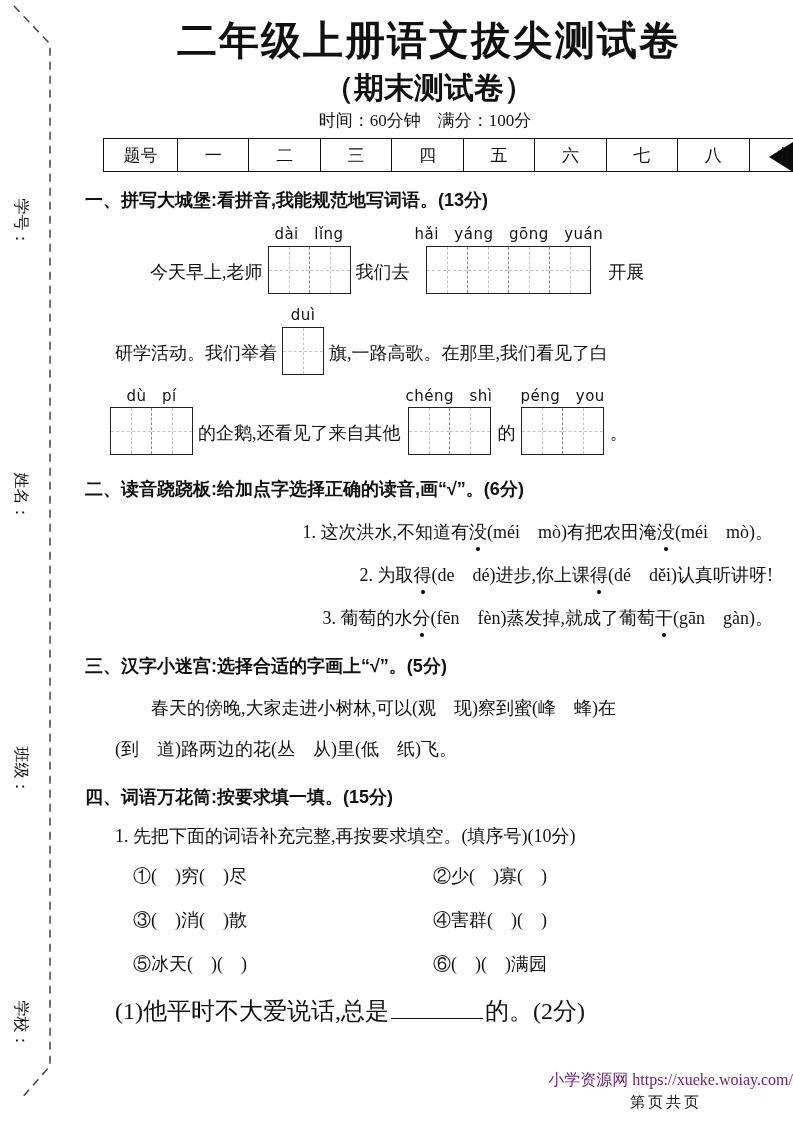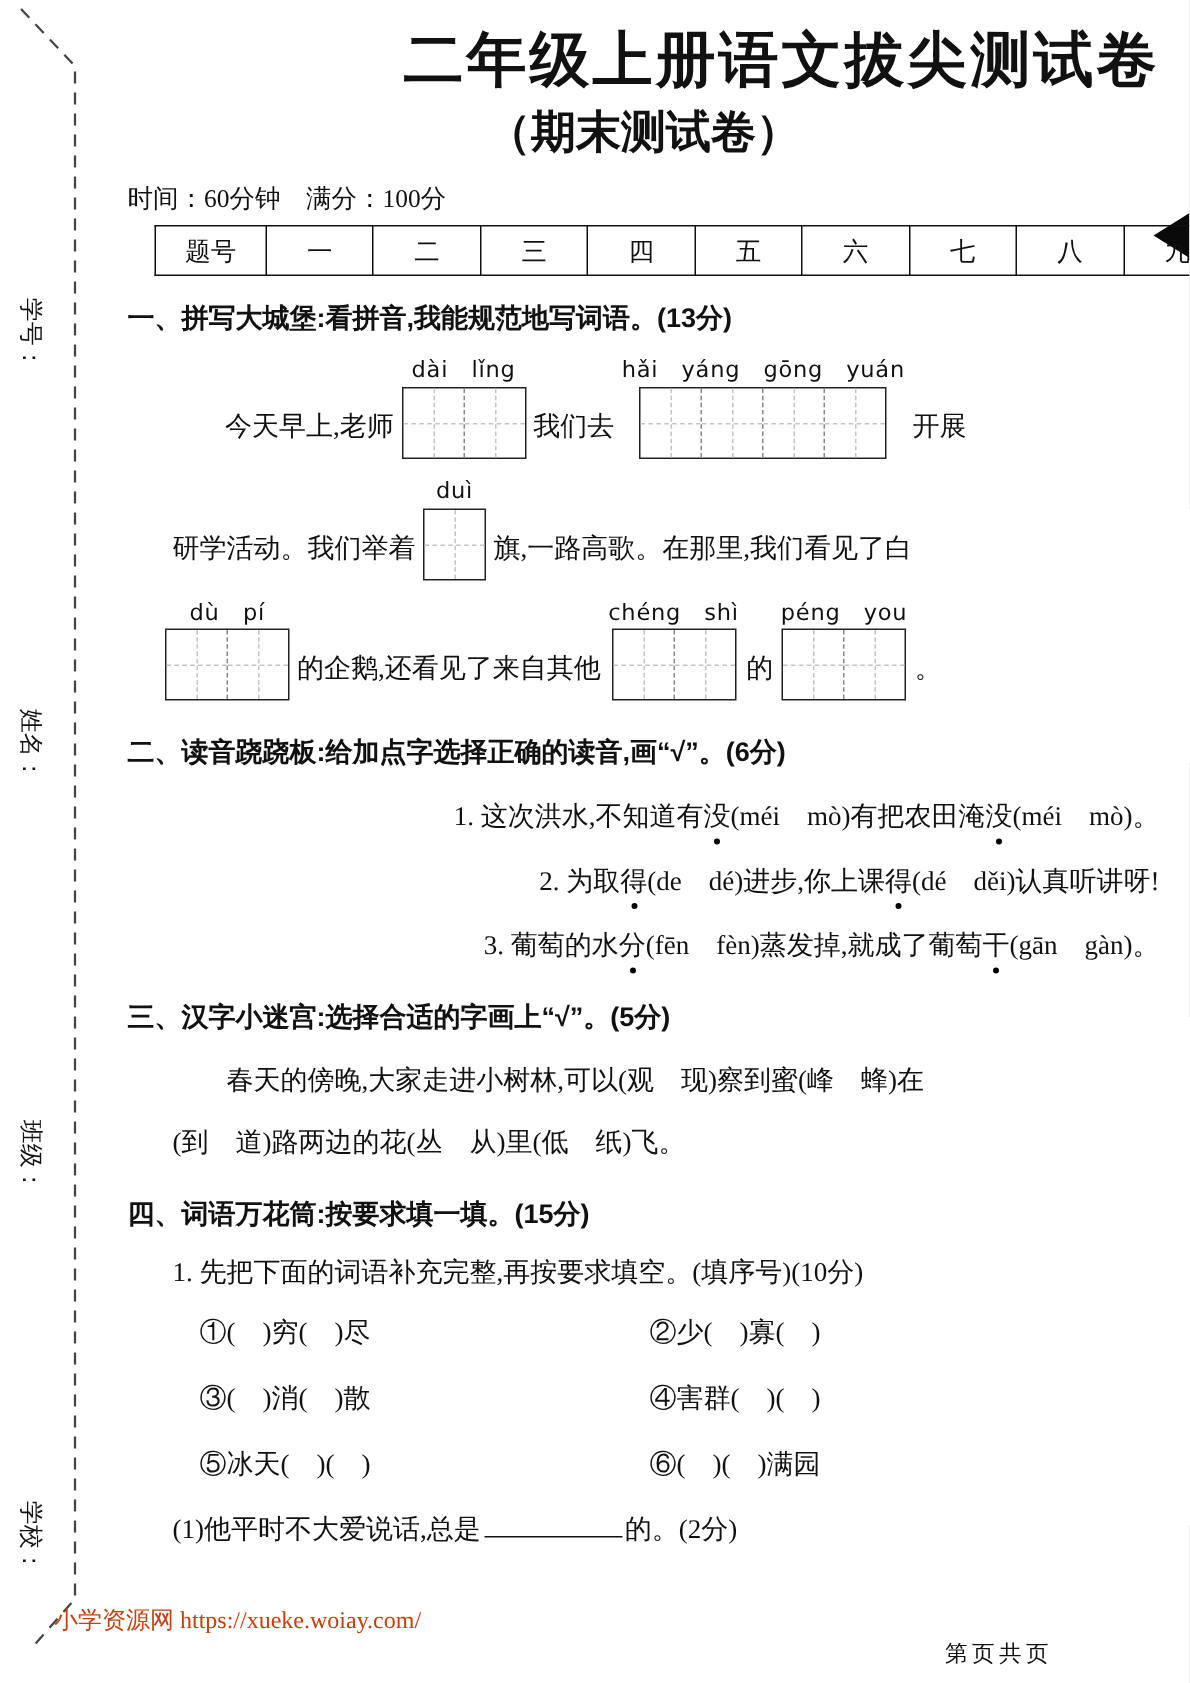--- a/index.html
+++ b/index.html
@@ -18,27 +18,27 @@
   }
   .corner-triangle {
     position:absolute; right:0; top:142px; width:0; height:0;
     border-top:15px solid transparent; border-bottom:15px solid transparent;
     border-right:24px solid #0a0a0a;
   }
   .content { position:absolute; left:70px; top:0; width:723px; padding:0 20px 0 15px; box-sizing:border-box; }
 
   .title {
     font-family:"Liberation Sans","DejaVu Sans",sans-serif; font-weight:bold;
-    font-size:40px; line-height:1.2; text-align:right; margin:16px 0 0; letter-spacing:2px;
+    font-size:40px; line-height:1.2; text-align:center; margin:16px 0 0; letter-spacing:2px;
   }
   .subtitle {
     font-family:"Liberation Sans","DejaVu Sans",sans-serif; font-weight:bold;
     font-size:30px; text-align:center; margin-top:4px;
   }
-  .time-info { text-align:left; font-size:17px; margin-top:12px; padding-right:8px; }
+  .time-info { text-align:center; font-size:17px; padding-right:8px; }
 
   .score-table { border-collapse:collapse; margin:6px 0 0 18px; table-layout:fixed; width:788px; }
   .score-table td { border:1.6px solid #111; text-align:center; font-size:17px; height:32px; padding:0; }
 
   .sec-heading {
     font-family:"Liberation Sans","DejaVu Sans",sans-serif; font-weight:bold;
     font-size:18px; margin:16px 0 0; line-height:1.4;
   }
   .body-text { font-size:18px; }
 
@@ -69,24 +69,24 @@
   
   .s3-line1 { font-size:18px; margin:16px 0 0 30px; text-indent:36px; line-height:1.5; }
   .s3-line2 { font-size:18px; margin:14px 0 0 30px; line-height:1.5; }
 
   
   .s4-sub { font-size:18px; margin:14px 0 0 30px; }
   .idiom-grid {
     display:grid; grid-template-columns:300px auto; row-gap:20px;
     margin:16px 0 0 48px; font-size:18px;
   }
-  .q1-line { font-size:18px; margin:18px 0 0 30px; }
+  .q1-line { font-size:24px; margin:18px 0 0 30px; }
   .blank-line { display:inline-block; width:92px; border-bottom:1.3px solid #111; height:1em; margin:0 2px; vertical-align:baseline; }
 
-  .footer-site { position:absolute; left:0; right:0; top:1070px; text-align:left; color:#c2410c; font-size:16px; cursor:pointer;margin-left:36px; }
+  .footer-site { position:absolute; left:0; right:0; top:1070px; text-align:right; color:#701a75; font-size:16px; cursor:pointer; }
   .footer-page { position:absolute; left:630px; top:1093px; font-size:15px; letter-spacing:3px; }
 </style>
 </head>
 <body>
 
 <div class="page">
 
   <svg class="binding-svg" width="70" height="1122">
     <polyline points="14,6 50,44 50,1066 20,1100" fill="none" stroke="#444" stroke-width="1.5" stroke-dasharray="8,6"></polyline>
   </svg>

